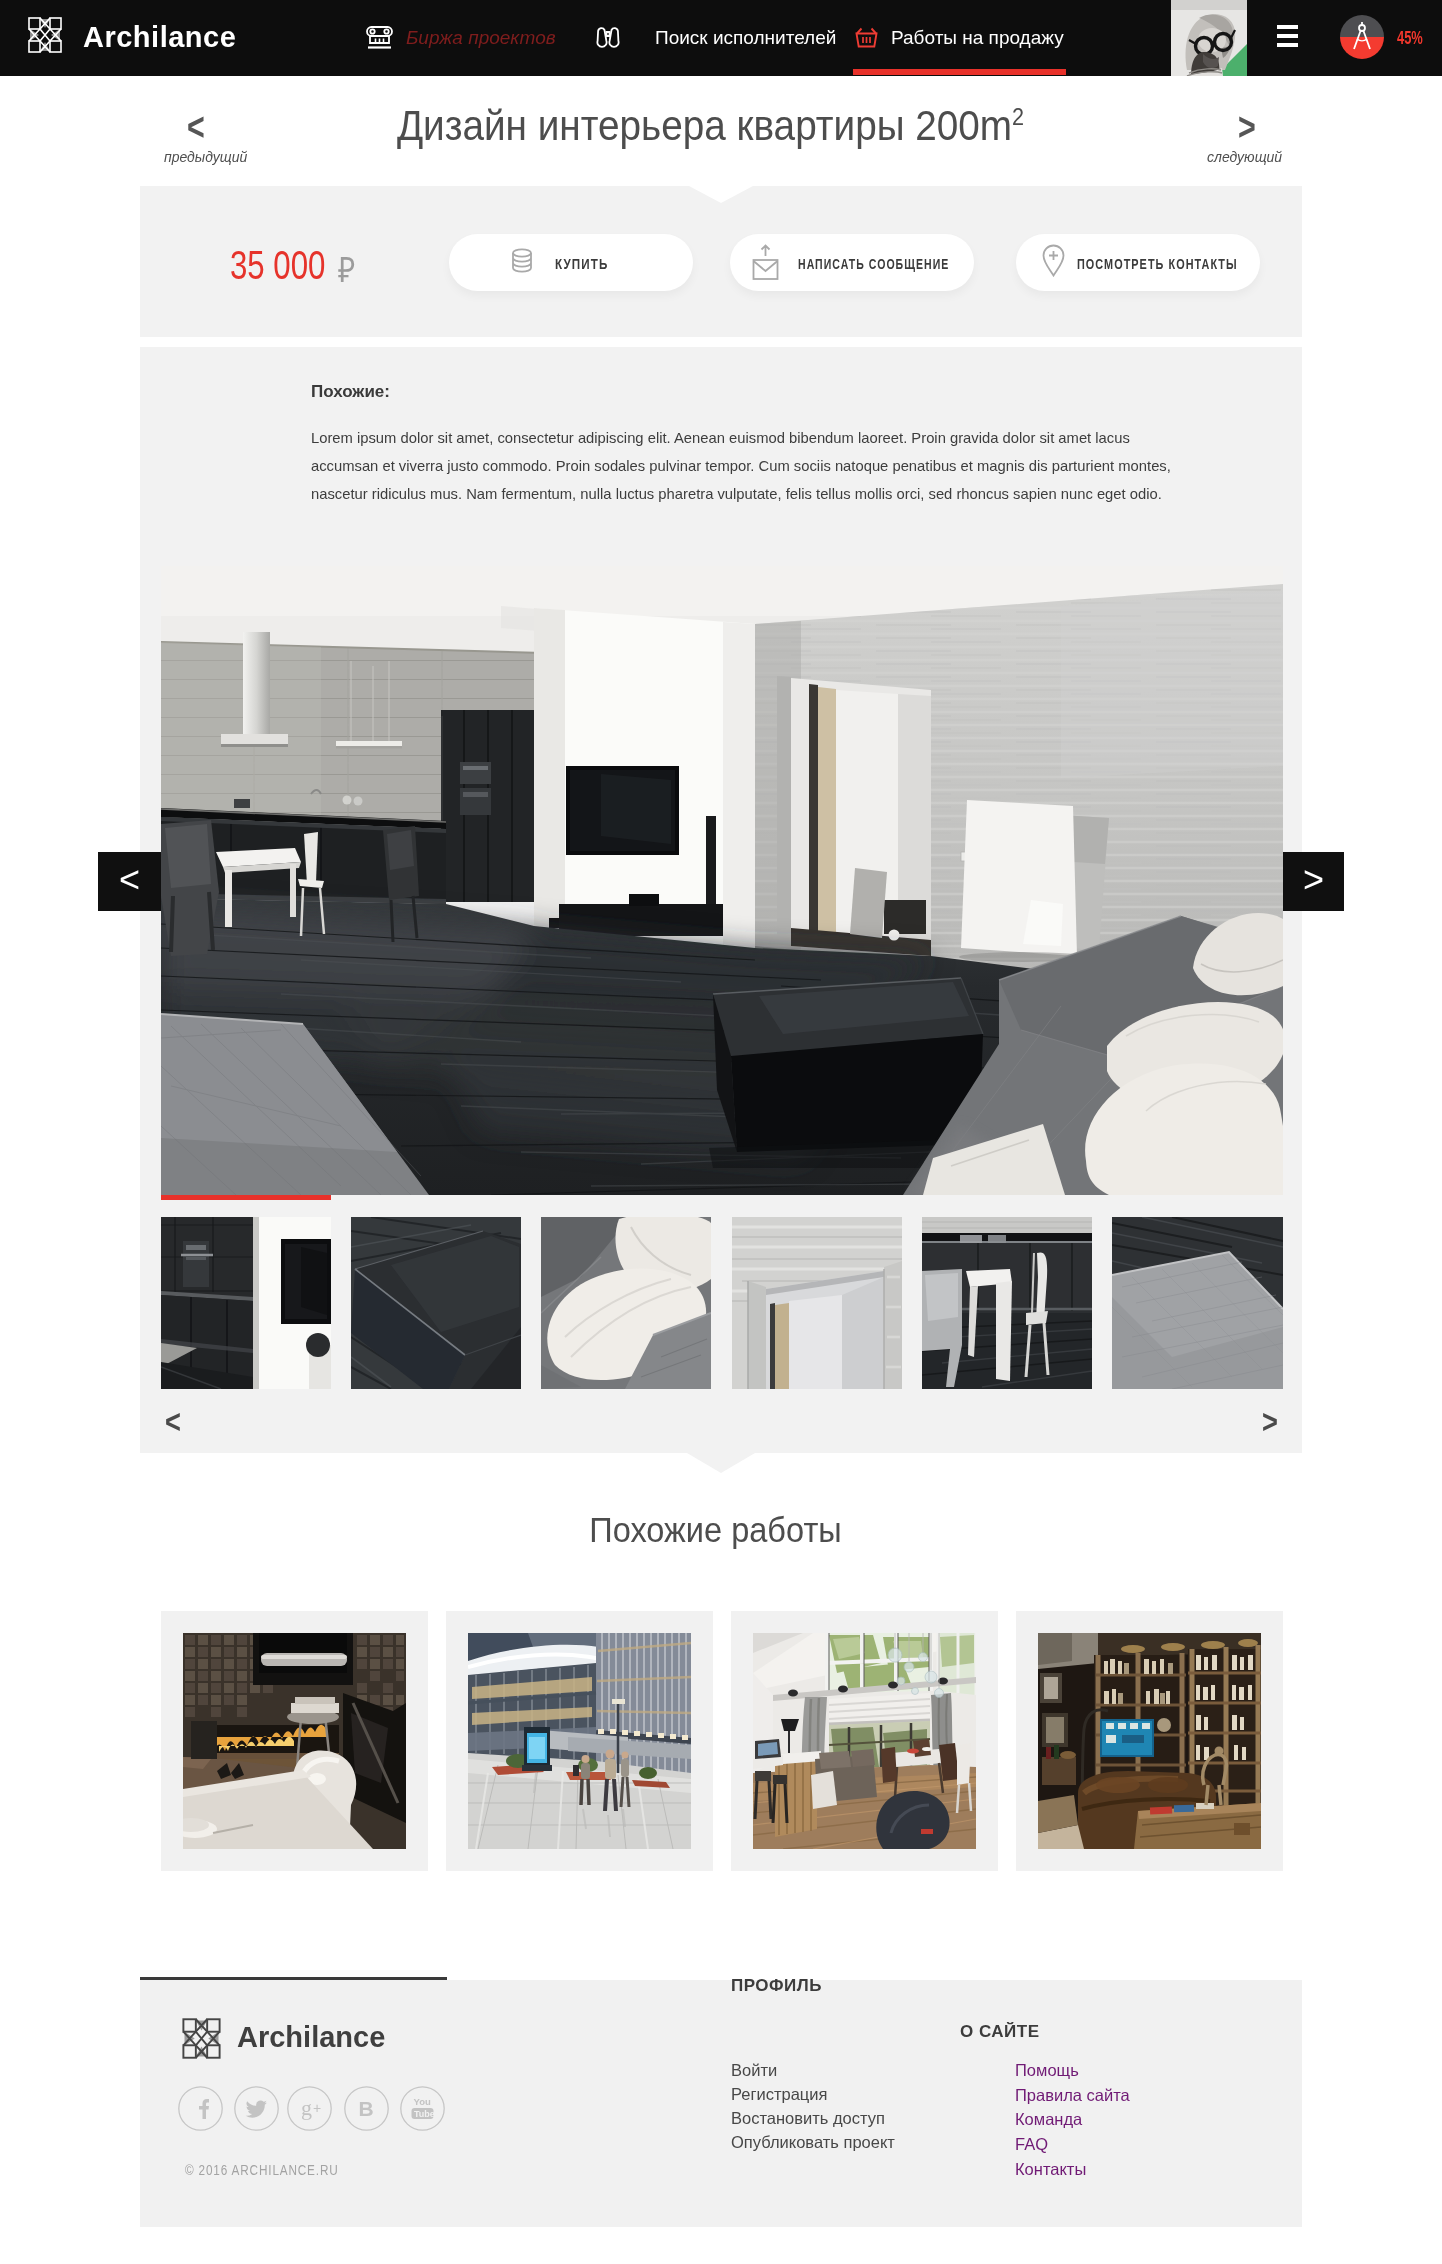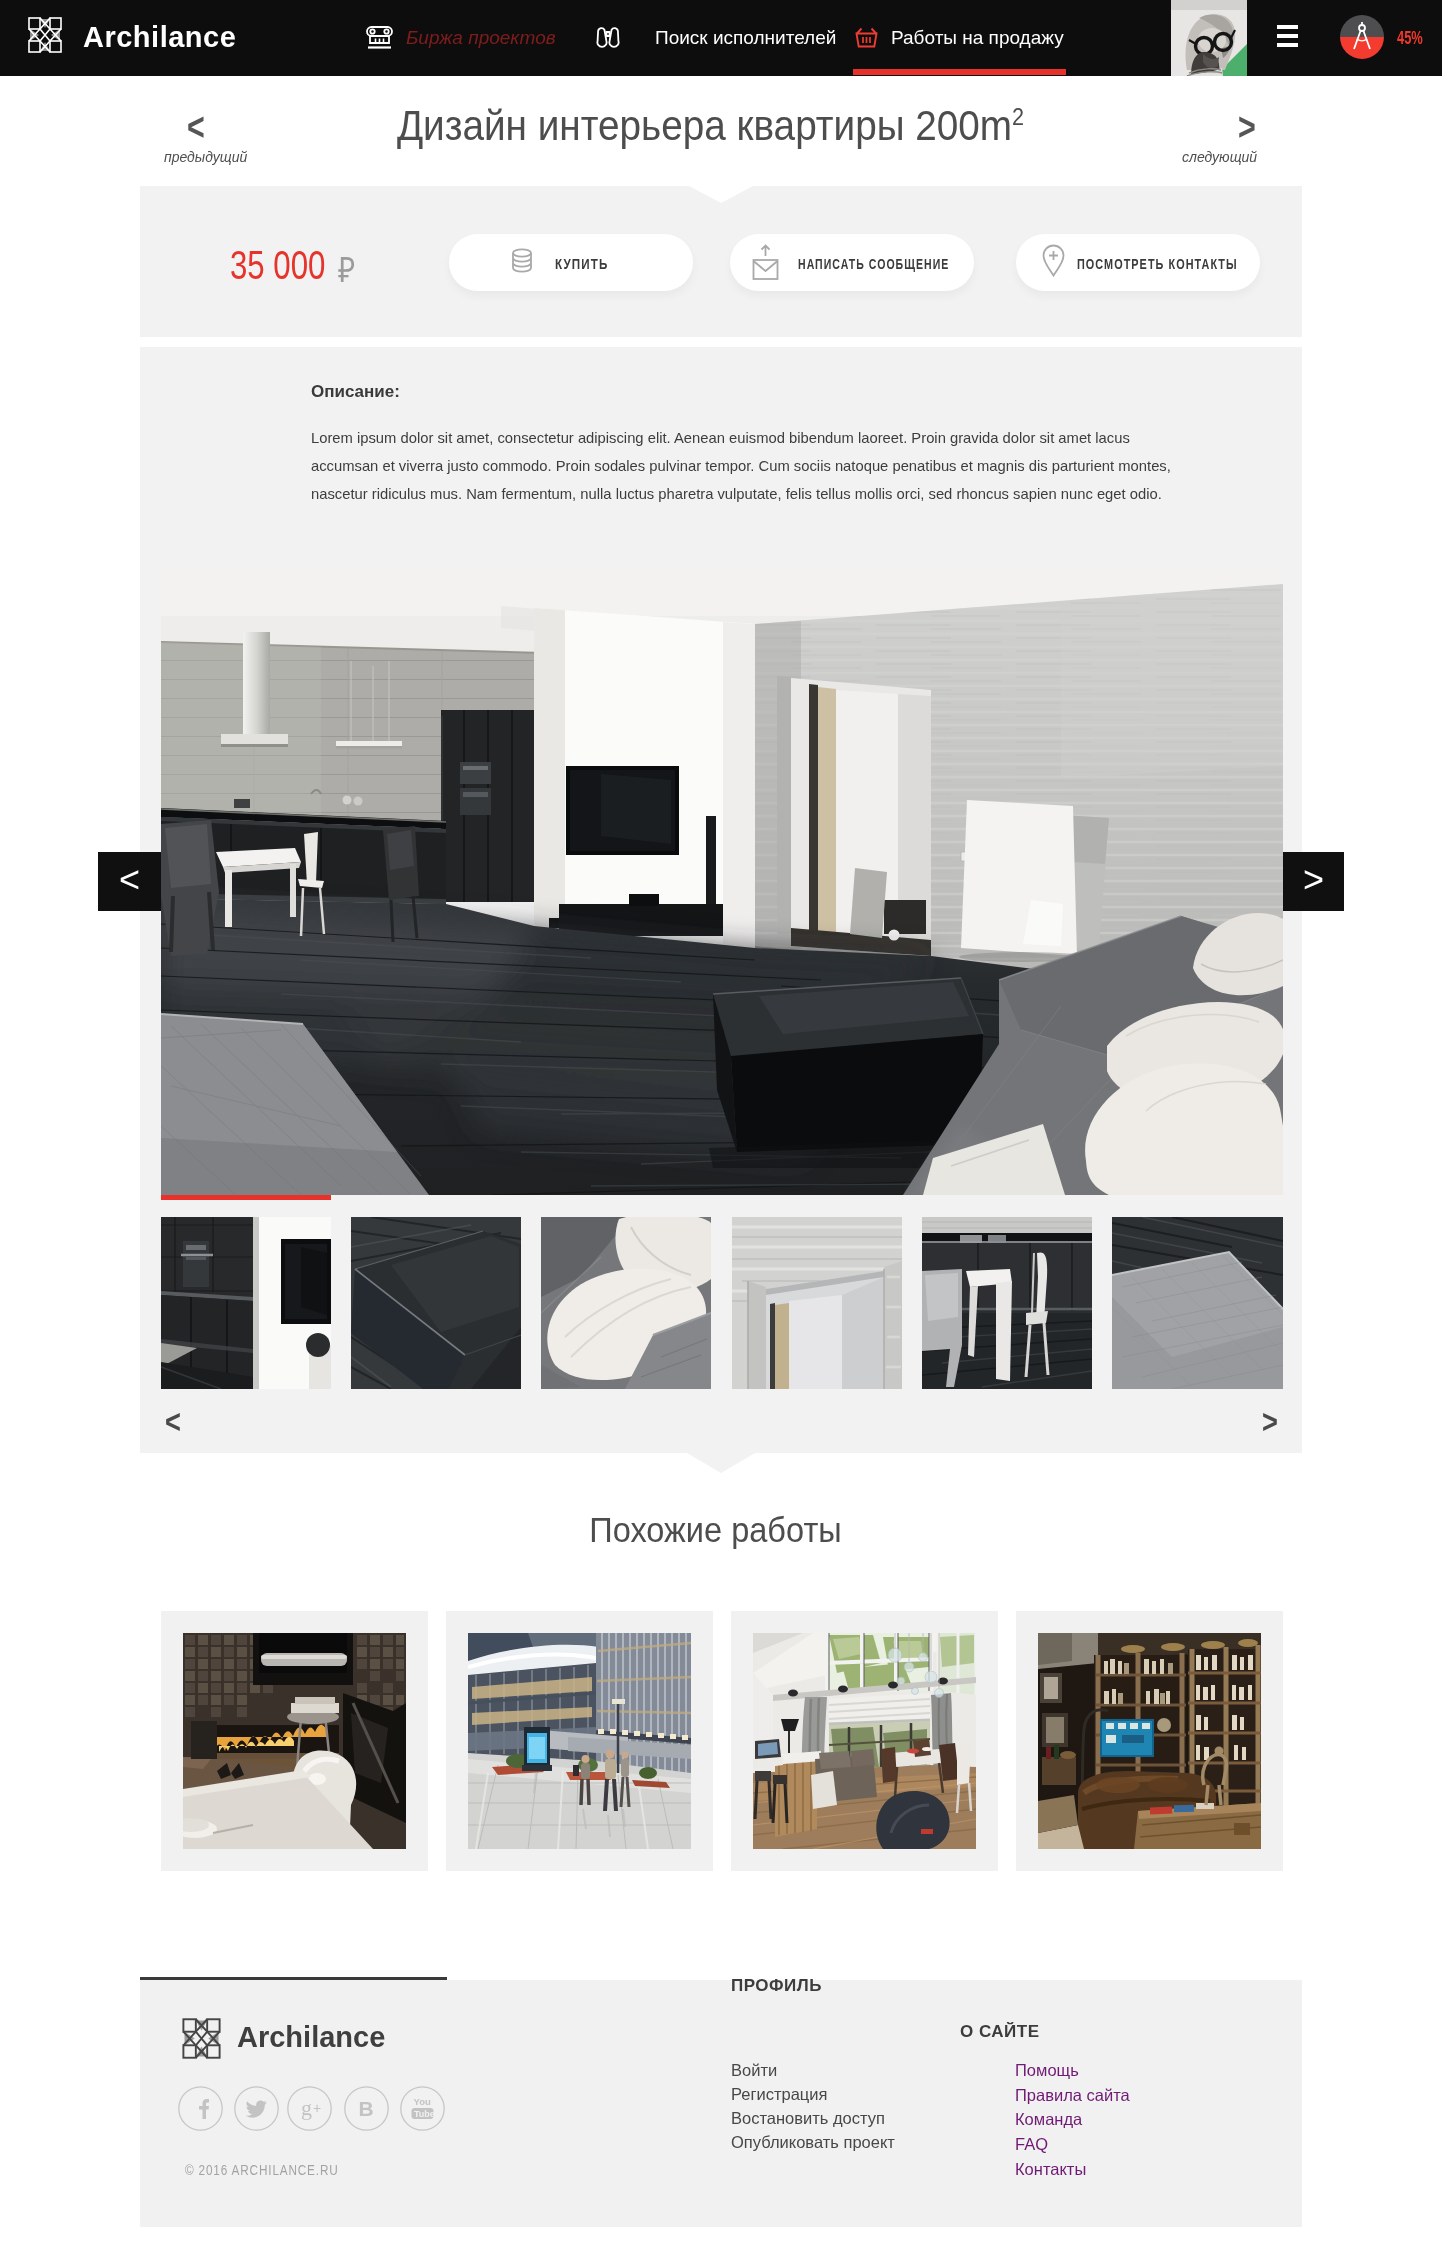--- a/index.html
+++ b/index.html
@@ -107,21 +107,21 @@
 <div class="abs" style="left:1397px;top:27px;color:#f0372c;font-size:19px;font-weight:bold;transform:scaleX(0.68);transform-origin:left center;">45%</div>
 
 <div class="abs" style="left:187px;top:106px;color:#565656;font-size:38px;font-weight:bold;transform:scaleX(0.8);transform-origin:left center;">&lt;</div>
 
 <div class="abs" style="left:164px;top:149px;color:#4e4e4e;font-size:14px;font-style:italic;">предыдущий</div>
 
 <div class="abs" style="left:130px;top:101px;width:1161px;text-align:center;color:#4d4d4d;font-size:43px;transform:scaleX(0.9);">Дизайн интерьера квартиры 200m<sup style="font-size:24px;">2</sup></div>
 
 <div class="abs" style="left:1238px;top:106px;color:#565656;font-size:38px;font-weight:bold;transform:scaleX(0.8);transform-origin:left center;">&gt;</div>
 
-<div class="abs" style="left:1182px;top:149px;color:#4e4e4e;font-size:14px;font-style:italic;">следующий</div>
+<div class="abs" style="left:1207px;top:149px;color:#4e4e4e;font-size:14px;font-style:italic;">следующий</div>
 
 <div class="abs" style="left:140px;top:186px;width:1162px;height:151px;background:#f2f2f2;"></div>
 
 <svg class="abs" style="left:689px;top:186px;" width="64" height="17" viewBox="0 0 64 17">
     <path d="M0 0 L64 0 L32 17 Z" fill="#ffffff"></path>
   </svg>
 
 <div class="abs" style="left:230px;top:243px;color:#e6332b;font-size:40px;transform:scaleX(0.78);transform-origin:left center;">35 000</div>
 
 <div class="abs" style="left:338px;top:245px;color:#9b9b9b;font-size:35px;transform:scaleX(0.85);transform-origin:left center;">₽</div>
@@ -156,21 +156,21 @@
 </svg>
 
 <div class="abs" style="left:1077px;top:255px;color:#3b3b3b;font-size:15.5px;font-weight:bold;letter-spacing:1.5px;transform:scaleX(0.70);transform-origin:left center;">ПОСМОТРЕТЬ КОНТАКТЫ</div>
 
 <div class="abs" style="left:140px;top:347px;width:1162px;height:1106px;background:#f2f2f2;"></div>
 
 <svg class="abs" style="left:687px;top:1453px;" width="68" height="20" viewBox="0 0 68 20">
     <path d="M0 0 L68 0 L34 20 Z" fill="#f2f2f2"></path>
   </svg>
 
-<div class="abs" style="left:311px;top:382px;color:#3a3a3a;font-size:17px;font-weight:bold;">Описание:</div>
+<div class="abs" style="left:311px;top:382px;color:#3a3a3a;font-size:17px;font-weight:bold;">Похожие:</div>
 
 <div class="abs" style="left:311px;top:424px;color:#3d3d3d;font-size:15px;line-height:28px;white-space:nowrap;transform:scaleX(0.985);transform-origin:left top;">Lorem ipsum dolor sit amet, consectetur adipiscing elit. Aenean euismod bibendum laoreet. Proin gravida dolor sit amet lacus<br>accumsan et viverra justo commodo. Proin sodales pulvinar tempor. Cum sociis natoque penatibus et magnis dis parturient montes,<br>nascetur ridiculus mus. Nam fermentum, nulla luctus pharetra vulputate, felis tellus mollis orci, sed rhoncus sapien nunc eget odio.</div>
 
 <svg class="abs" style="left:161px;top:566px;" width="1122" height="629" viewBox="0 0 1122 629">
   <defs>
     <linearGradient id="hoodg" x1="0" y1="0" x2="1" y2="0">
       <stop offset="0" stop-color="#f2f2f0"></stop>
         <stop offset="0.5" stop-color="#d5d5d2"></stop>
         <stop offset="1" stop-color="#a8a8a5"></stop>
     </linearGradient>

